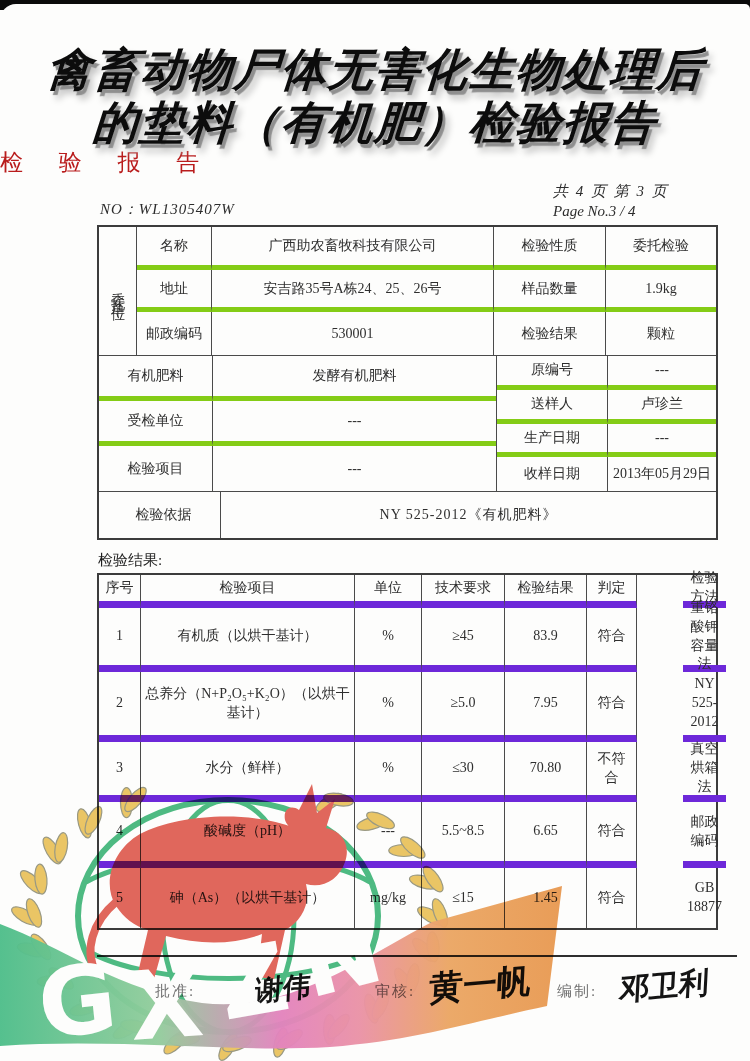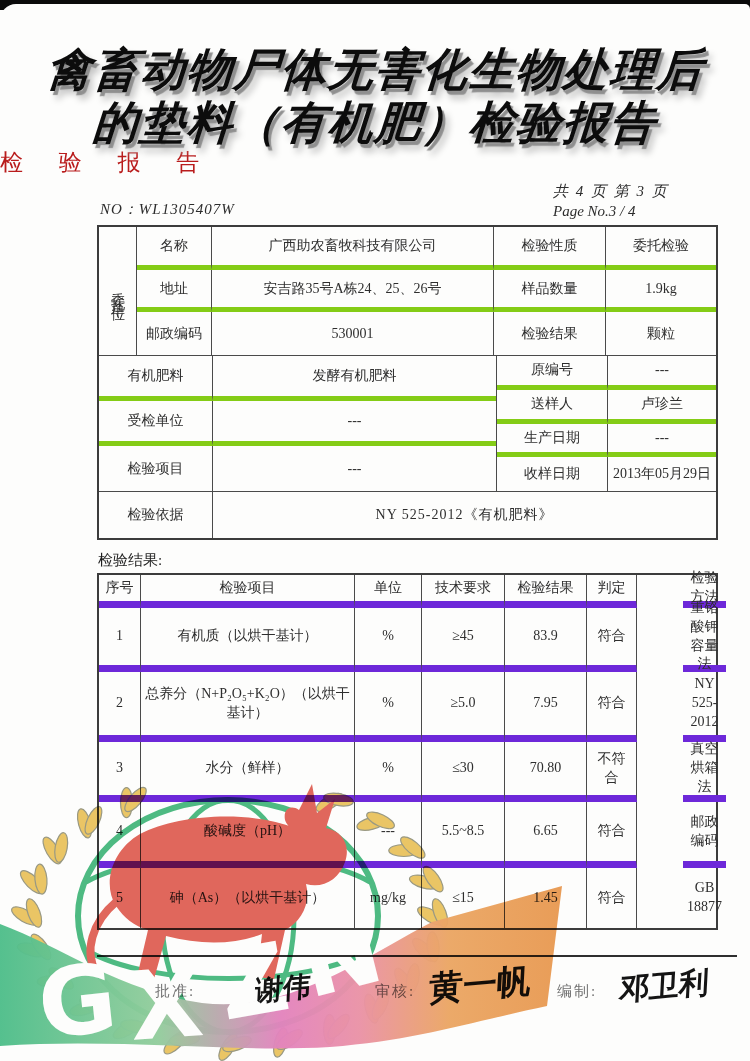--- a/index.html
+++ b/index.html
@@ -52,21 +52,21 @@
   .secB{display:flex;height:135px;border-bottom:1px solid #4a4a4a;}
   .bleft{width:398px;display:flex;flex-direction:column;border-right:1px solid #4a4a4a;box-sizing:border-box;}
   .brow{flex:1;display:flex;}
   .brow .lab{width:114px;}
   .brow .val{flex:1;}
   .bright{flex:1;display:flex;flex-direction:column;}
   .rrow{flex:1;display:flex;}
   .rrow .lab{width:111px;}
   .rrow .val{flex:1;}
 
-  .secC{display:flex;height:46px;}
+  .secC{display:flex;height:46px;padding-left:8px;}
   .secC .lab{width:114px;}
   .secC .val{flex:1;letter-spacing:1px;}
 
   .results-label{position:absolute;top:551px;left:98px;font-size:15px;color:#1f1f1f;}
 
   
   .rtable{position:absolute;top:573px;left:97px;width:621px;
     border:2px solid #3c3c3c;box-sizing:border-box;
     display:grid;font-size:14px;
     grid-template-columns:42px 214px 67px 83px 82px 50px 1fr;

